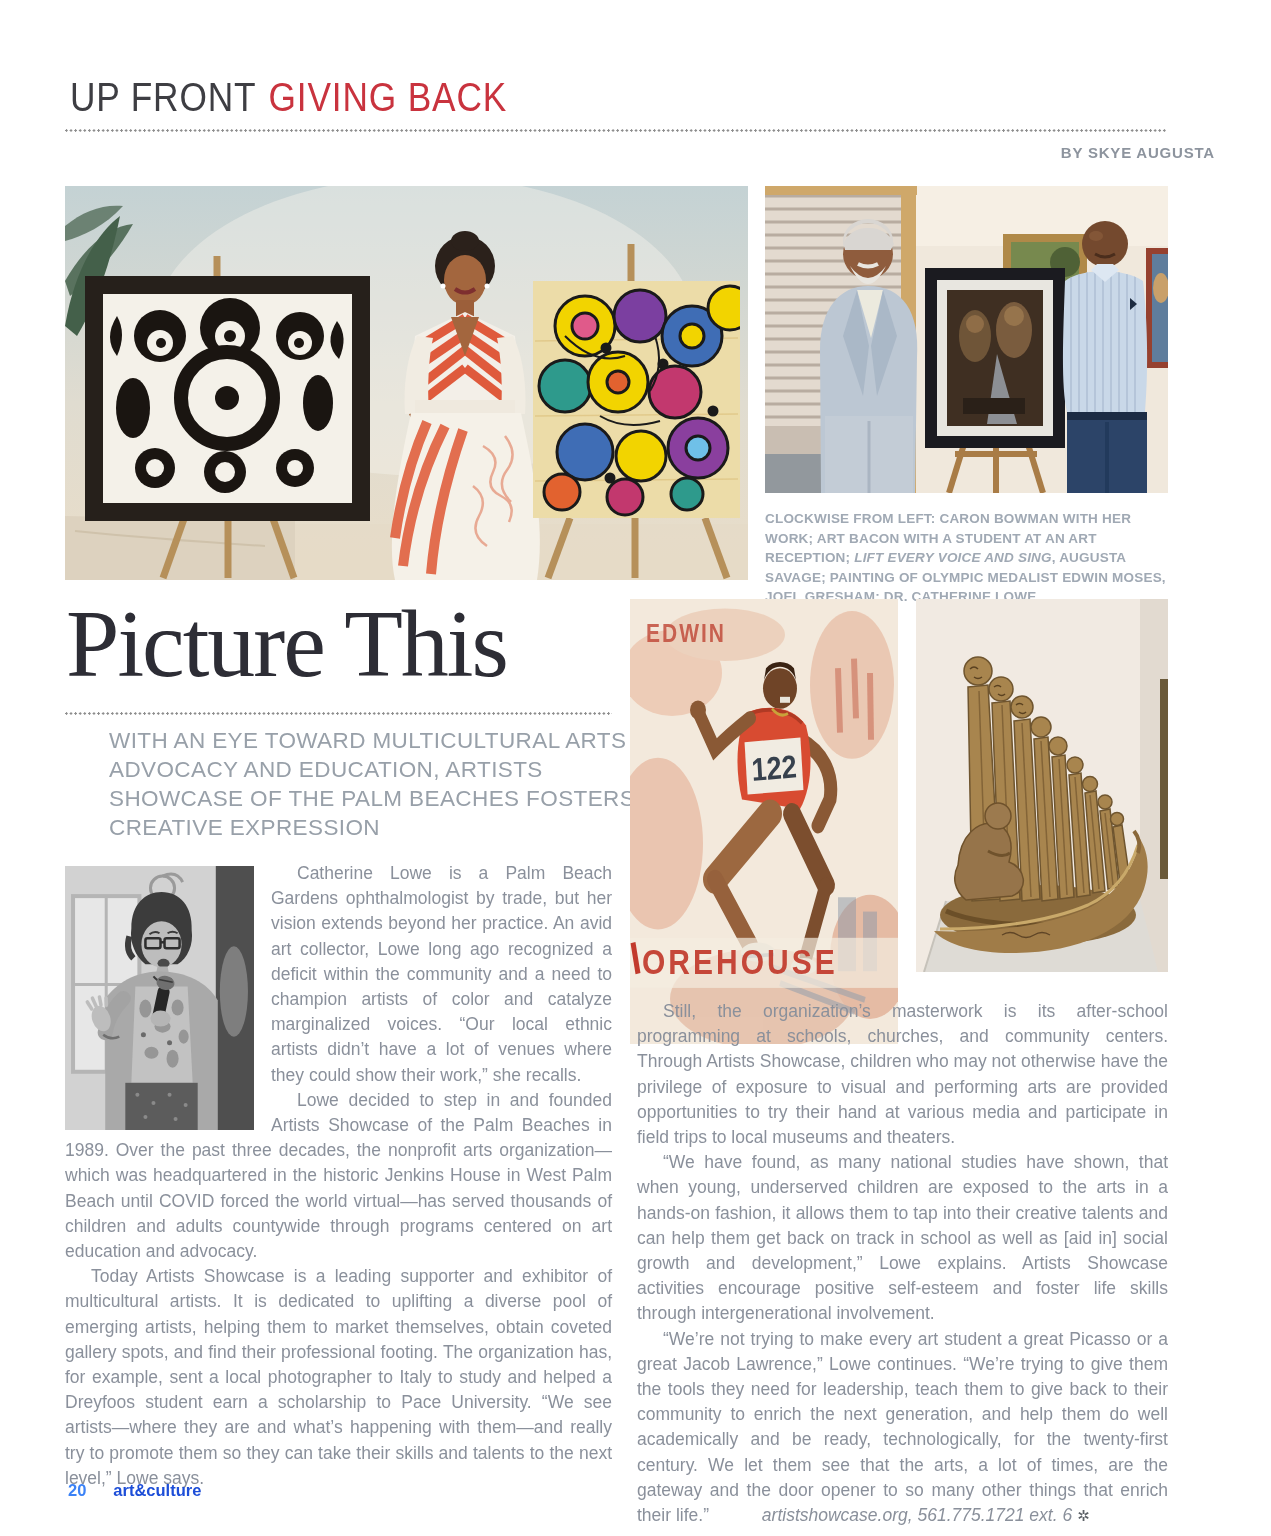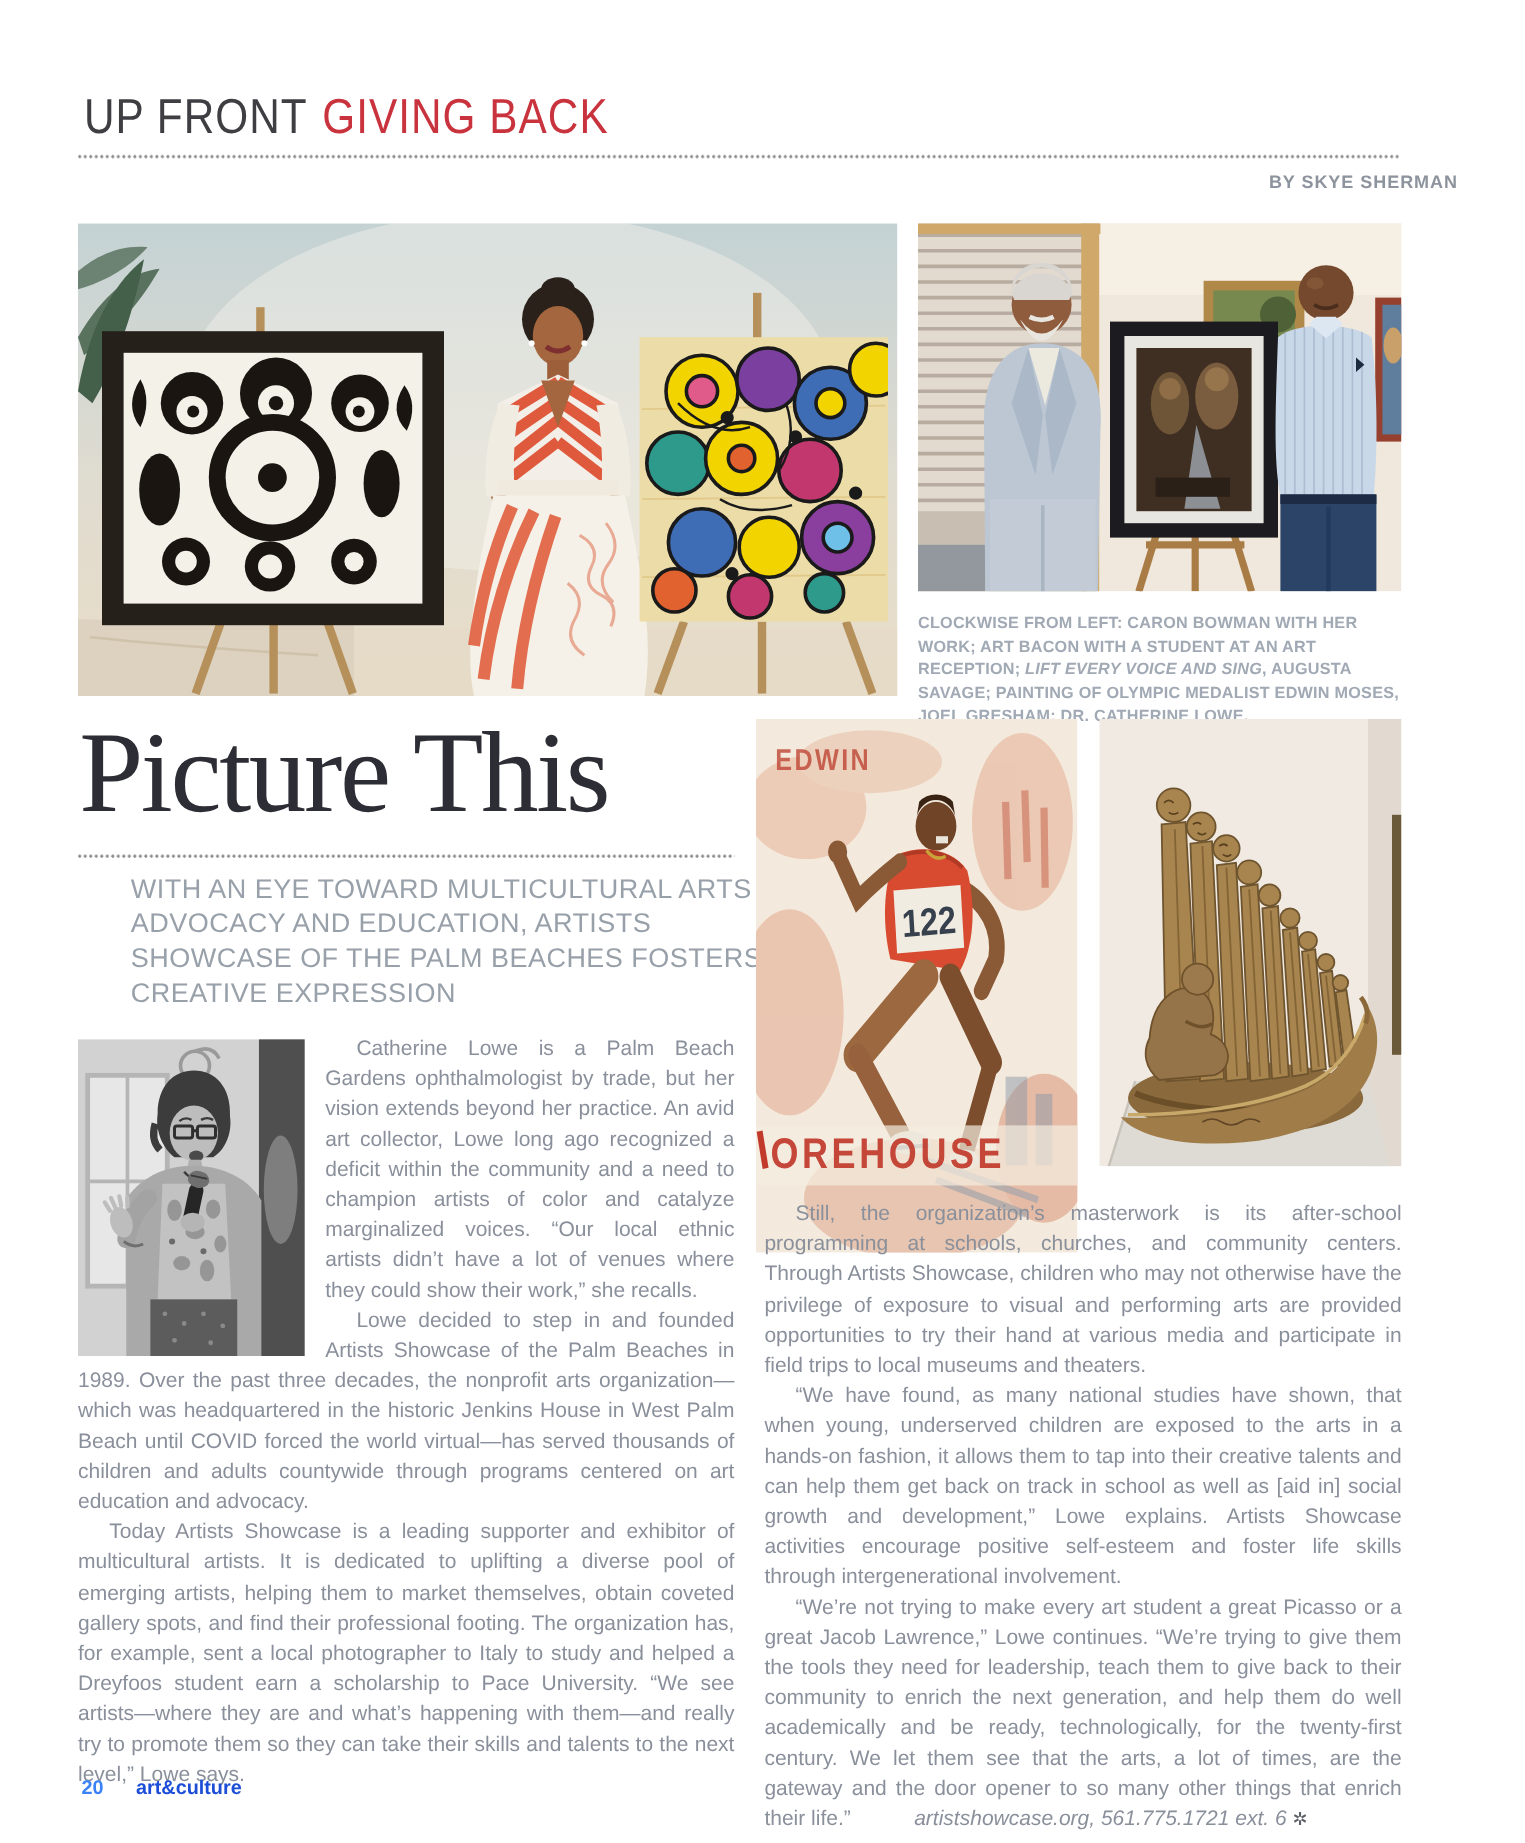--- a/index.html
+++ b/index.html
@@ -49,21 +49,21 @@
 </style>
 </head>
 <body>
 
 <div class="page">
 
   <div class="kicker">
     <span class="k-section">UP FRONT</span><span class="k-topic">GIVING BACK</span>
   </div>
   <div class="rule rule-1"></div>
-  <div class="byline">BY SKYE SHERMAN</div>
+  <div class="byline">BY SKYE AUGUSTA</div>
 
   <div class="photo photo-a">
     <svg viewBox="0 0 683 394" preserveAspectRatio="none">
       <defs>
         <linearGradient id="wallA" x1="0" y1="0" x2="0" y2="1">
           <stop offset="0" stop-color="#c4d2d4"></stop>
             <stop offset=".55" stop-color="#e0dcd0"></stop>
             <stop offset="1" stop-color="#e9ddc8"></stop>
         </linearGradient>
         <clipPath id="panelClip">

